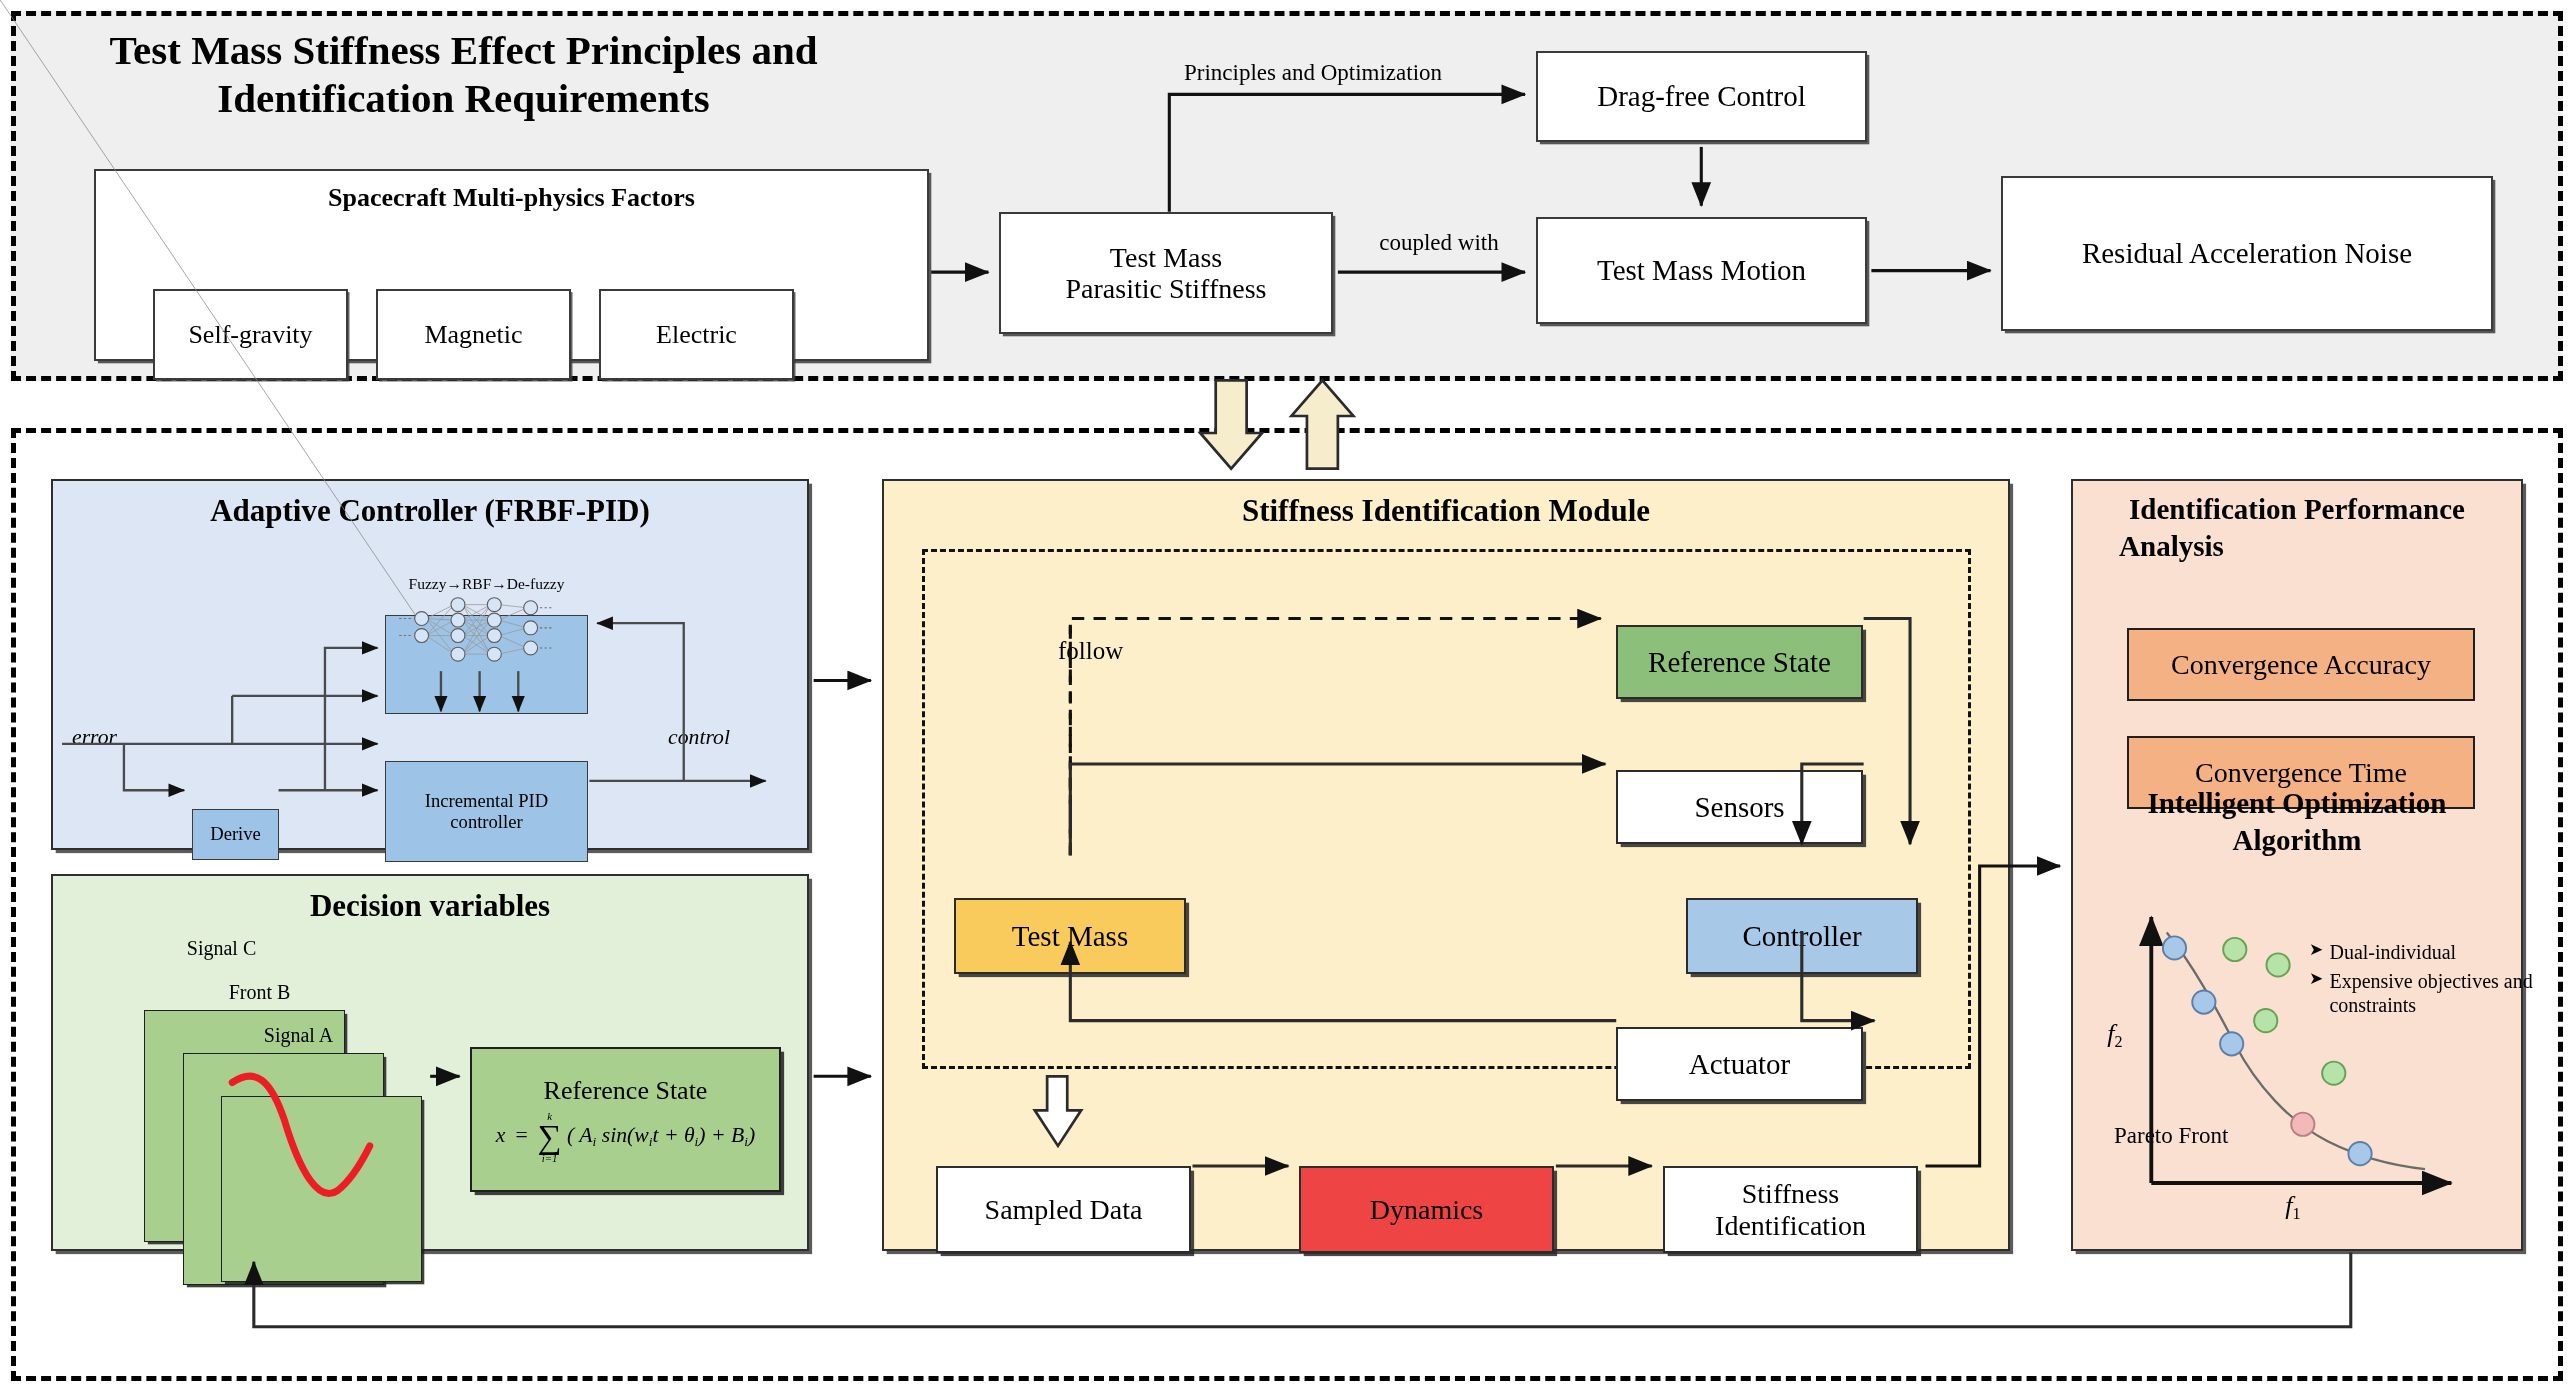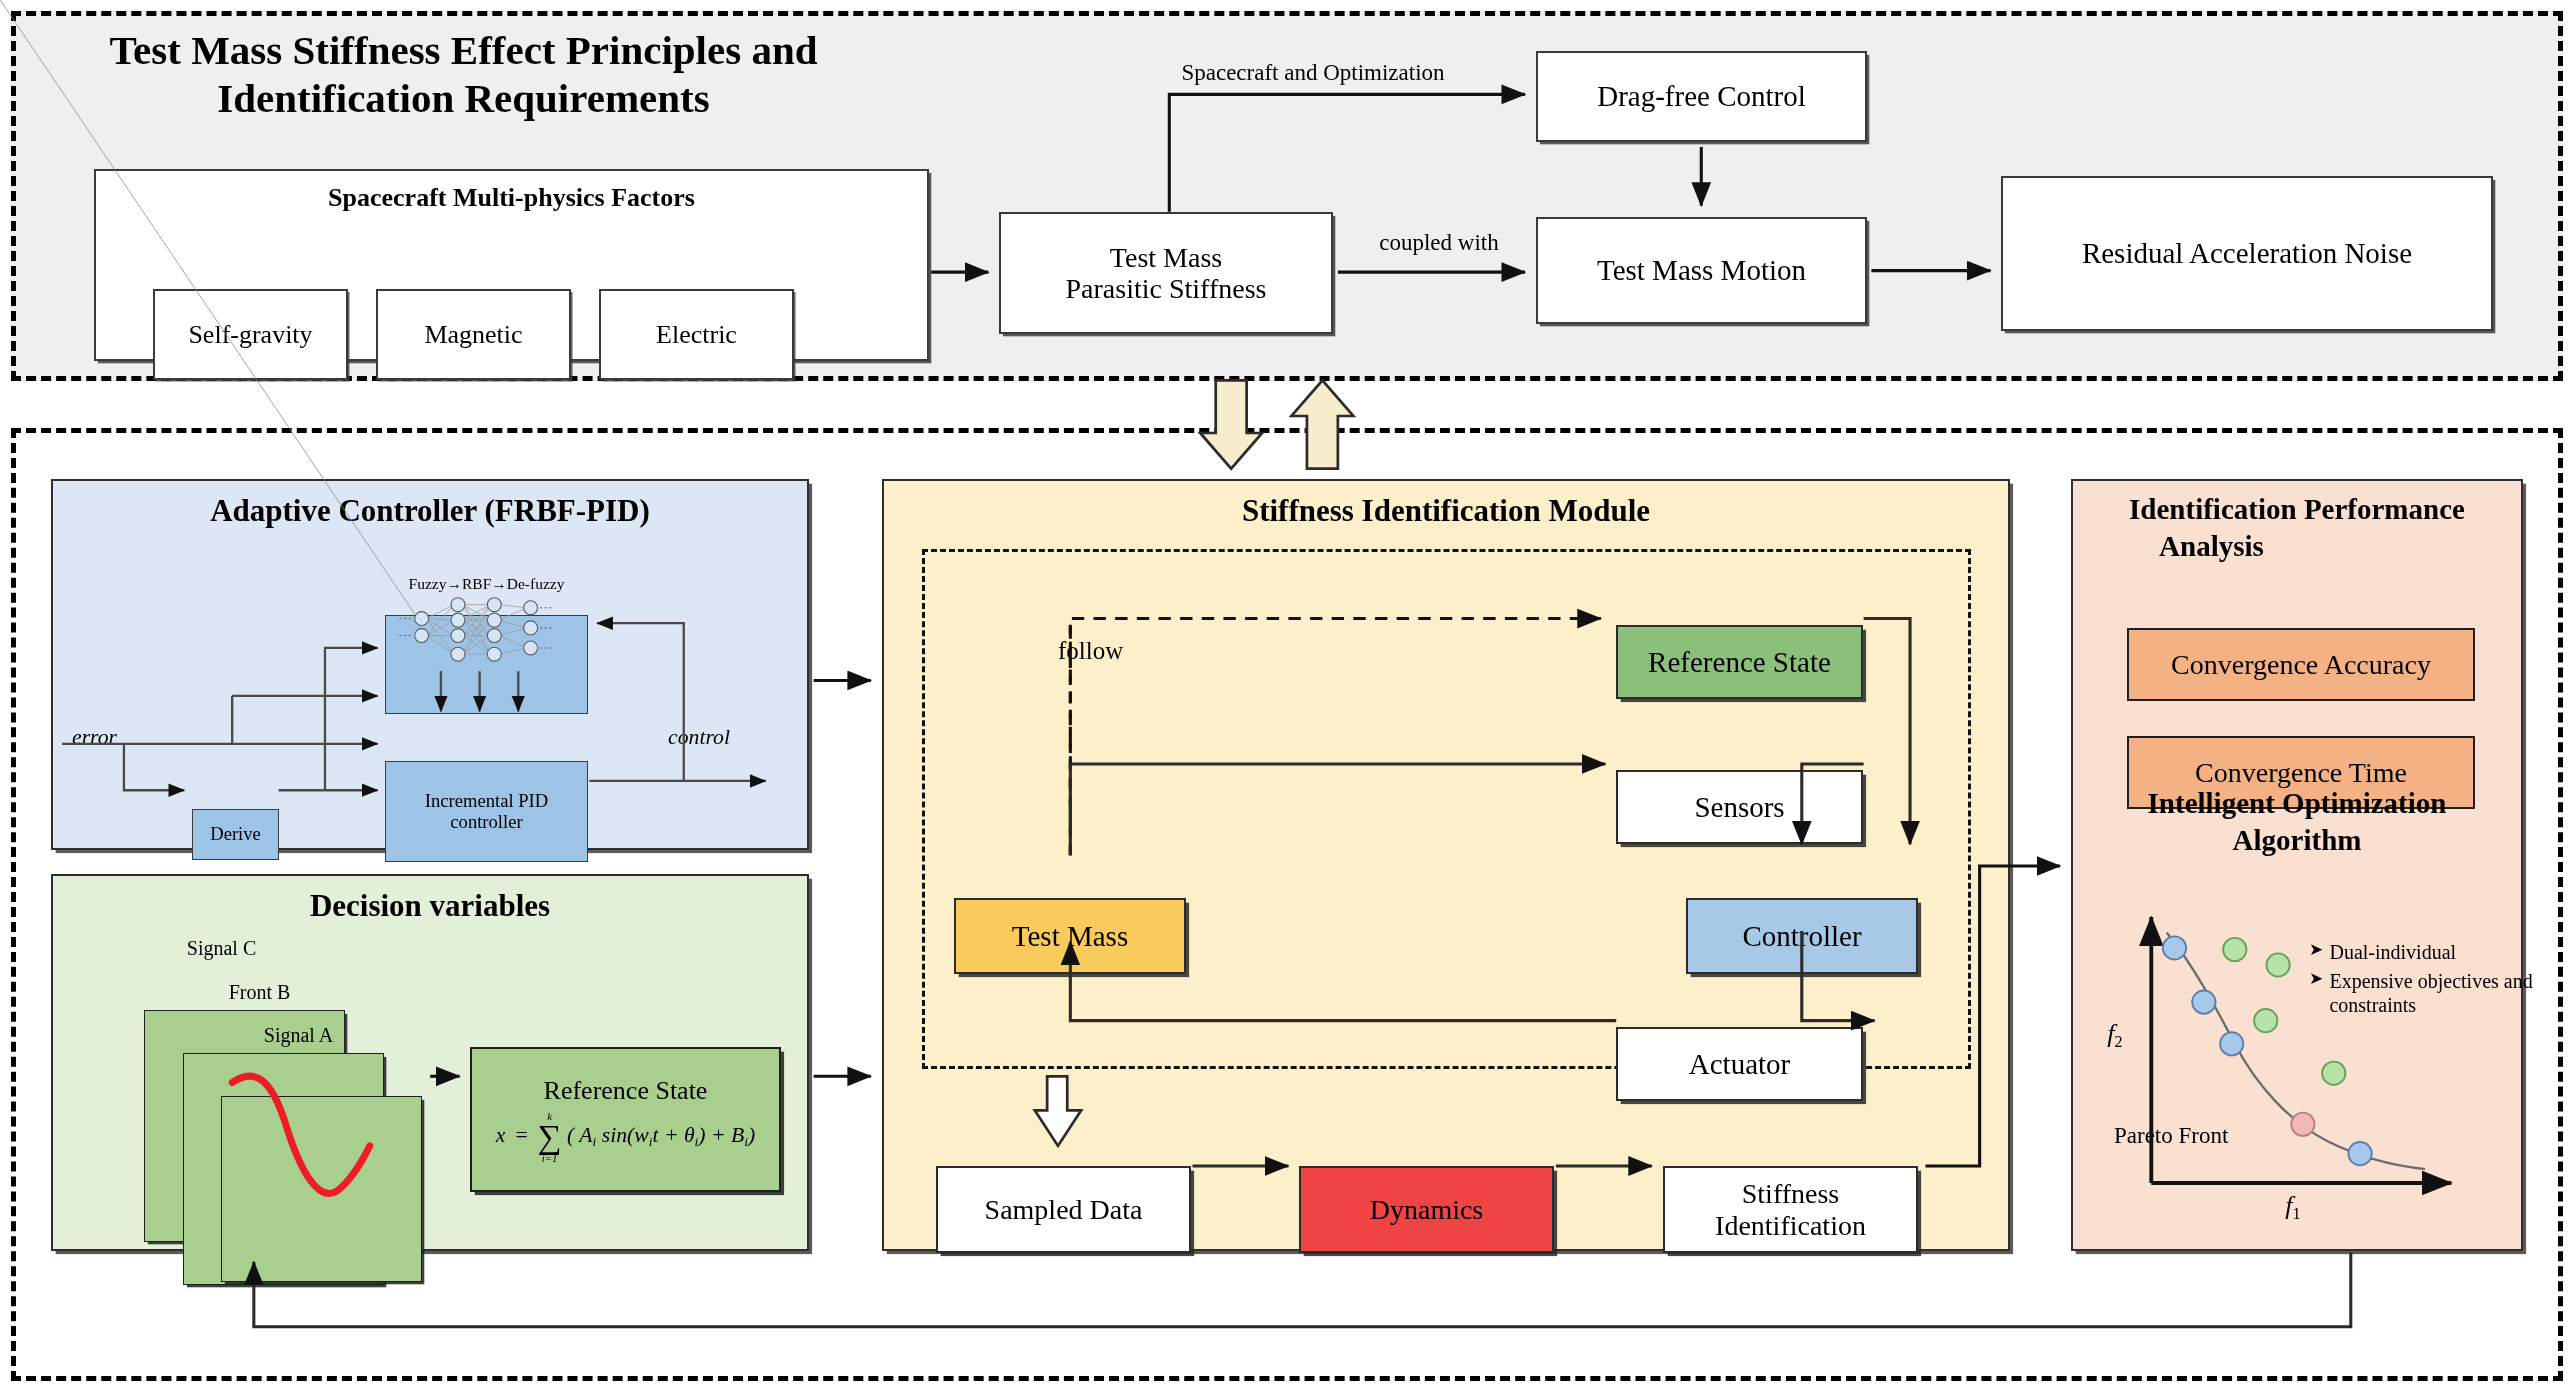--- a/index.html
+++ b/index.html
@@ -62,21 +62,21 @@
 </div>
 
 <div class="node" id="dragfree-box" style="left:1536px;top:51px;width:331px;height:91px;font-size:29px;">Drag-free Control</div>
 
 <div class="node" id="motion-box" style="left:1536px;top:217px;width:331px;height:107px;font-size:29px;">Test Mass Motion</div>
 
 <div class="node" id="noise-box" style="left:2001px;top:176px;width:492px;height:155px;flex-direction:column;justify-content:center;gap:10.8px;">
   <span style="font-size:29px;">Residual Acceleration Noise</span>
 </div>
 
-<div class="lbl" style="left:1135px;top:60px;width:356px;font-size:23px;">Spacecraft and Optimization</div>
+<div class="lbl" style="left:1135px;top:60px;width:356px;font-size:23px;">Principles and Optimization</div>
 <div class="lbl" style="left:1346px;top:230px;width:186px;font-size:23px;font-family:Liberation Serif, serif;">coupled with</div>
 
 <div class="dash-section" id="bottom-section"></div>
 
 <div class="panel" id="panel-controller" style="left:51px;top:479px;width:758px;height:371px;"></div>
 <div class="ttl" style="left:51px;top:493px;width:758px;font-size:31px;">Adaptive Controller (FRBF-PID)</div>
 
 <div class="node nosh" style="left:385px;top:572px;width:203px;height:99px;background:#9dc3e6;border:1.5px solid #3a3a3a;display:block;"></div>
 <div class="lbl" style="left:385px;top:575px;width:203px;font-size:15.5px;">Fuzzy→RBF→De-fuzzy</div>
 
@@ -137,21 +137,21 @@
 
 <div class="node nosh" style="left:1663px;top:1123px;width:255px;height:87px;background:#fff;border:2.3px solid #2b2b2b;font-size:28px;flex-direction:column;box-shadow:3.9px 3.9px 0 -0.8px rgba(40,40,40,.85);">
   <span>Stiffness</span>
   <span>Identification</span>
 </div>
 
 <div class="lbl" style="left:1058px;top:637px;width:124px;font-size:25px;text-align:left;">follow</div>
 
 <div class="panel" id="panel-perf" style="left:2071px;top:479px;width:452px;height:772px;"></div>
 <div class="ttl" style="left:2071px;top:492px;width:452px;font-size:29px;">Identification Performance</div>
-<div class="ttl" style="left:1999px;top:529px;width:425px;font-size:29px;">Analysis</div>
+<div class="ttl" style="left:1959px;top:529px;width:425px;font-size:29px;">Analysis</div>
 
 <div class="node nosh" style="left:2127px;top:585px;width:348px;height:73px;background:#f4b183;border:2.3px solid #1f1f1f;font-size:28px;">Convergence Accuracy</div>
 <div class="node nosh" style="left:2127px;top:693px;width:348px;height:73px;background:#f4b183;border:2.3px solid #1f1f1f;font-size:28px;">Convergence Time</div>
 
 <div class="ttl" style="left:2071px;top:786px;width:452px;font-size:29px;">Intelligent Optimization</div>
 <div class="ttl" style="left:2071px;top:823px;width:452px;font-size:29px;">Algorithm</div>
 
 <div class="abs" style="left:2309px;top:940px;width:232px;font-size:20px;line-height:1.22;">
   <div style="display:flex;gap:6.2px;margin-bottom:4.6px;">
     <span style="font-size:17px;">➤</span>

